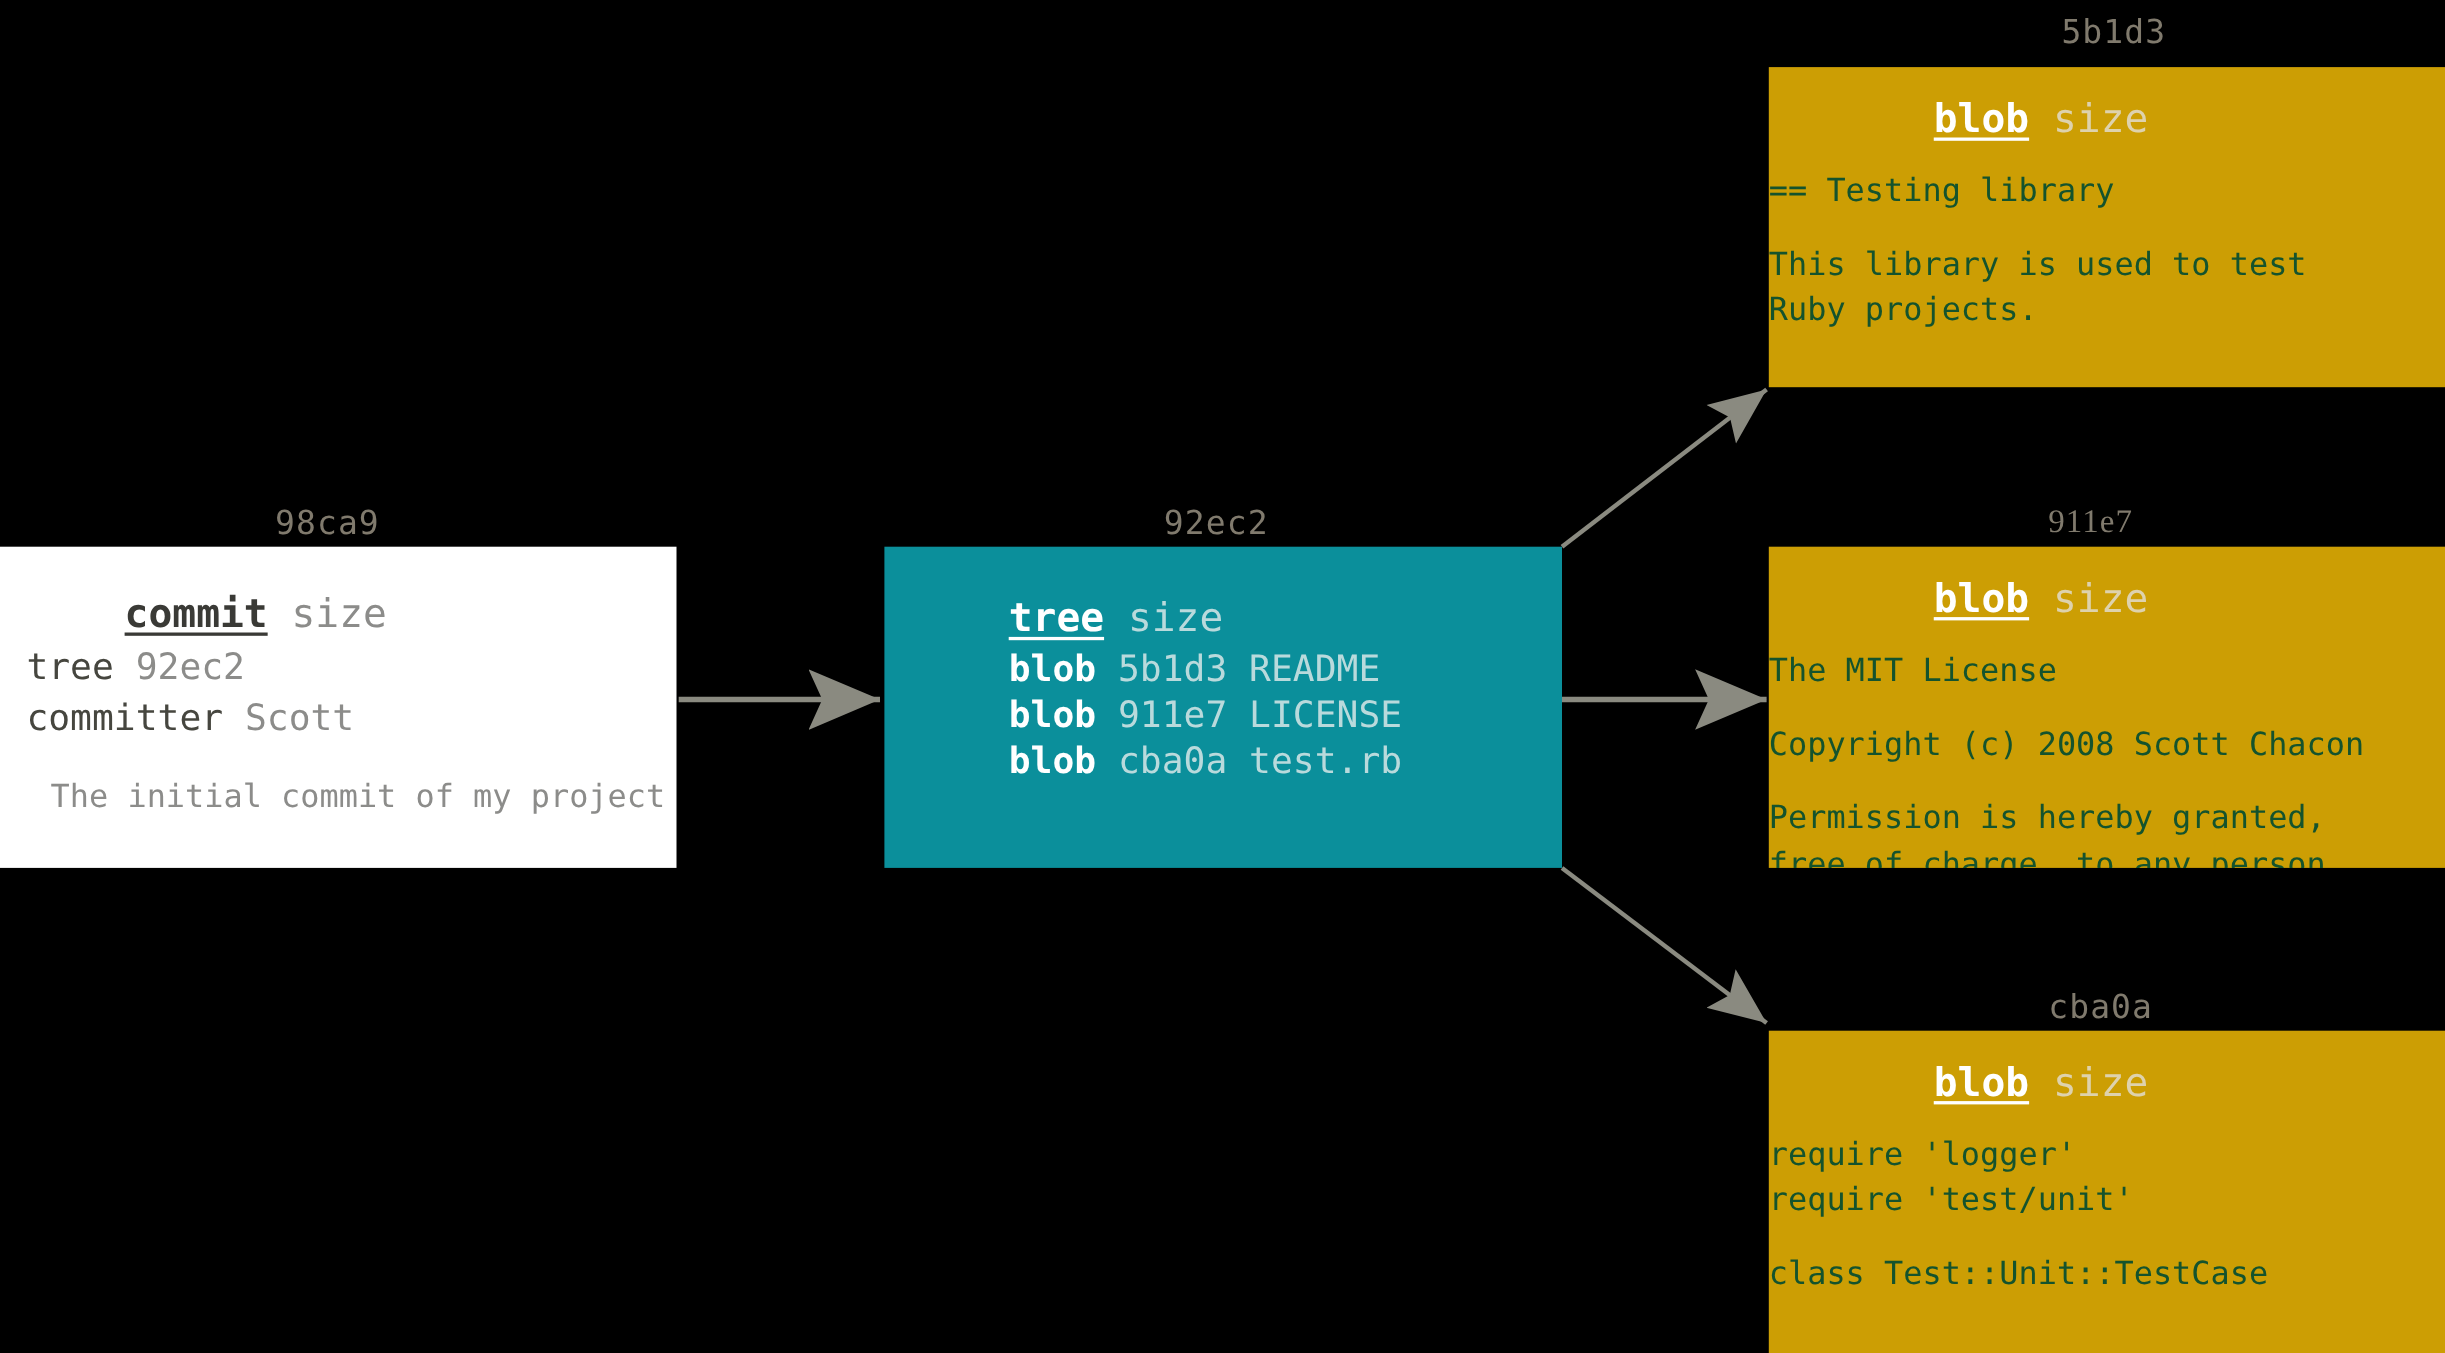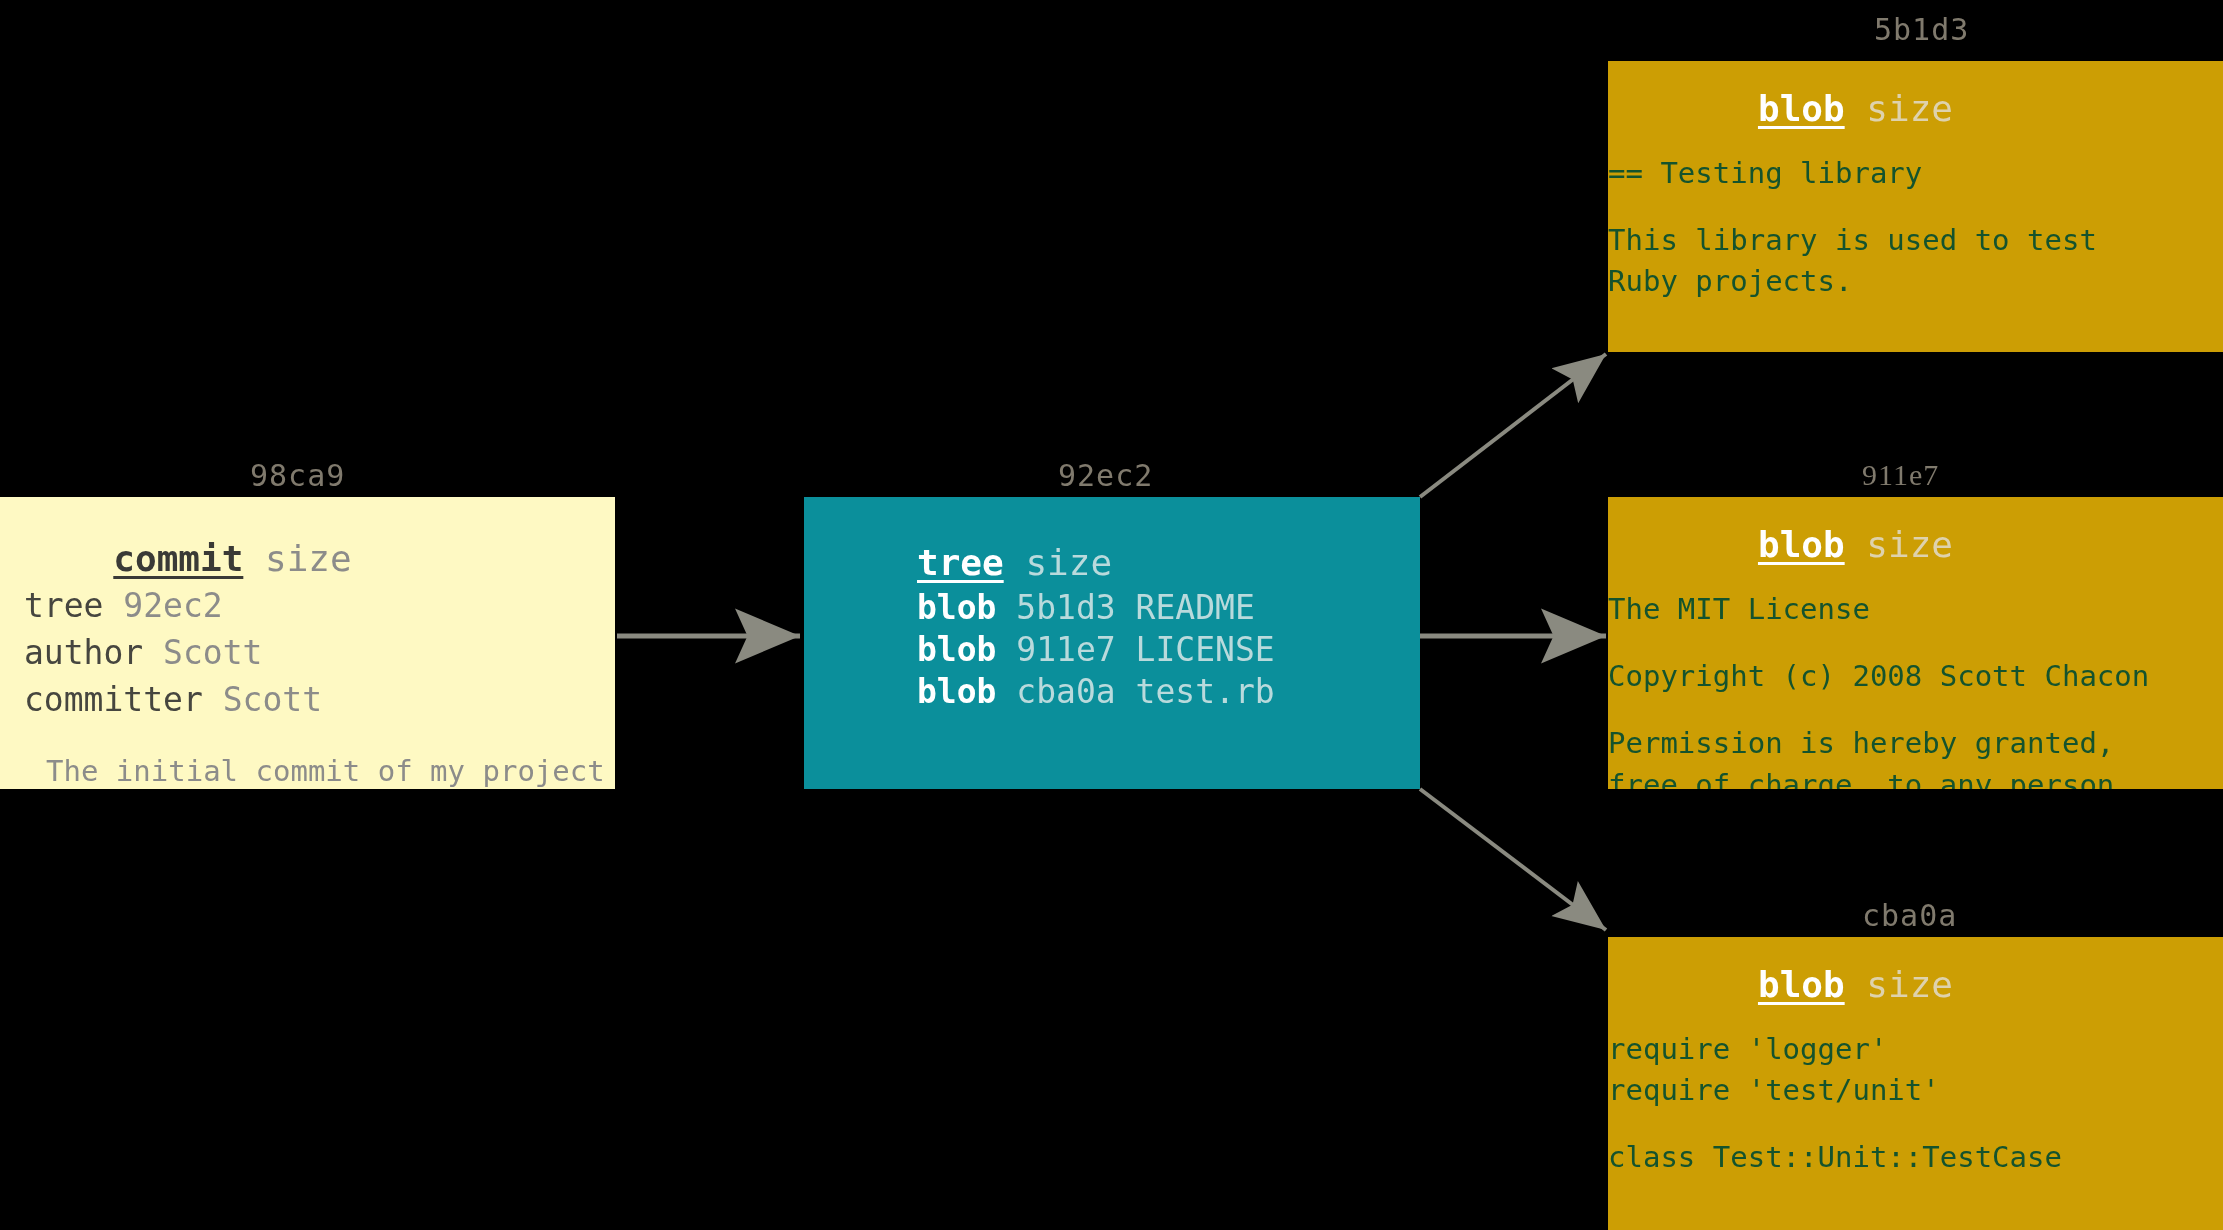--- a/index.html
+++ b/index.html
@@ -45,21 +45,21 @@
     text-underline-offset: 5px;
   }
   .obj-box .body {
     white-space: pre;
     font-size: 29px;
     line-height: 1.42;
   }
 
   
   .box-commit {
-    background: #fef9c3;
+    background: #ffffff;
   }
   .box-commit .hdr { color: #8c8c8a; padding-top: 44px; padding-right: 150px; }
   .box-commit .hdr .kw { color: #3a3a36; }
   .box-commit .fields {
     white-space: pre;
     font-size: 33px;
     line-height: 1.42;
     color: #8c8c8a;
     padding-top: 6px;
     padding-right: 322px;
@@ -130,21 +130,21 @@
 
     <line x1="1420" y1="636" x2="1606" y2="636" stroke="#8a8a80" stroke-width="5" marker-end="url(#ah)"></line>
 
     <line x1="1420" y1="789" x2="1606" y2="930" stroke="#8a8a80" stroke-width="4" marker-end="url(#ah)"></line>
   </svg>
 
   <div class="hash-label" style="left:250px; top:458px;">98ca9</div>
 
   <div class="obj-box box-commit" style="left:0px; top:497px; width:615px; height:292px;">
     <div class="hdr"><span class="kw">commit</span> <span>size</span></div>
-    <div class="fields"><div><span class="fname">tree</span><span> 92ec2</span></div><div><span class="fname">author</span><span> Scott</span></div><div><span class="fname">committer</span><span> Scott</span></div></div>
+    <div class="fields"><div><span class="fname">tree</span><span> 92ec2</span></div><div><span class="fname">committer</span><span> Scott</span></div></div>
     <div class="desc">The initial commit of my project</div>
   </div>
 
   <div class="hash-label" style="left:1058px; top:458px;">92ec2</div>
 
   <div class="obj-box box-tree" style="left:804px; top:497px; width:616px; height:292px;">
     <div class="hdr"><span class="kw">tree</span> <span>size</span></div>
     <div class="rows"><div><span class="kw">blob</span><span> 5b1d3 README</span></div><div><span class="kw">blob</span><span> 911e7 LICENSE</span></div><div><span class="kw">blob</span><span> cba0a test.rb</span></div></div>
   </div>
 

